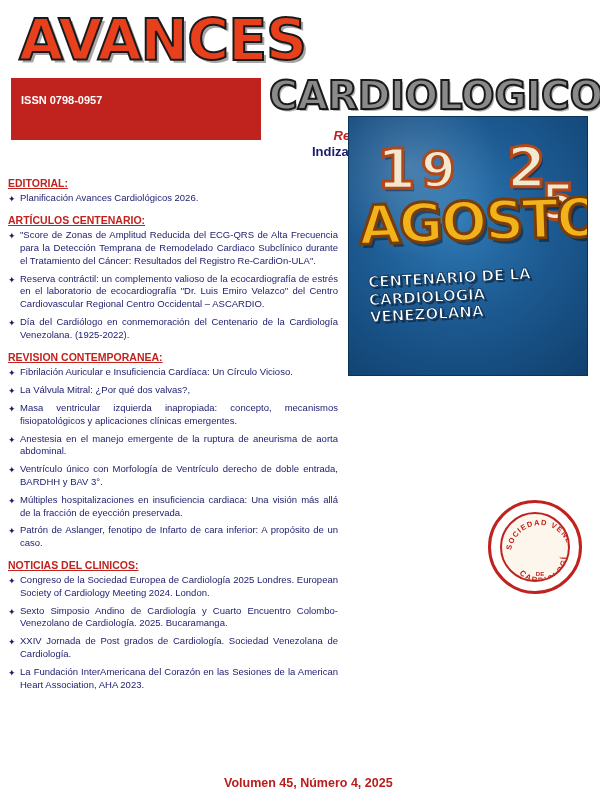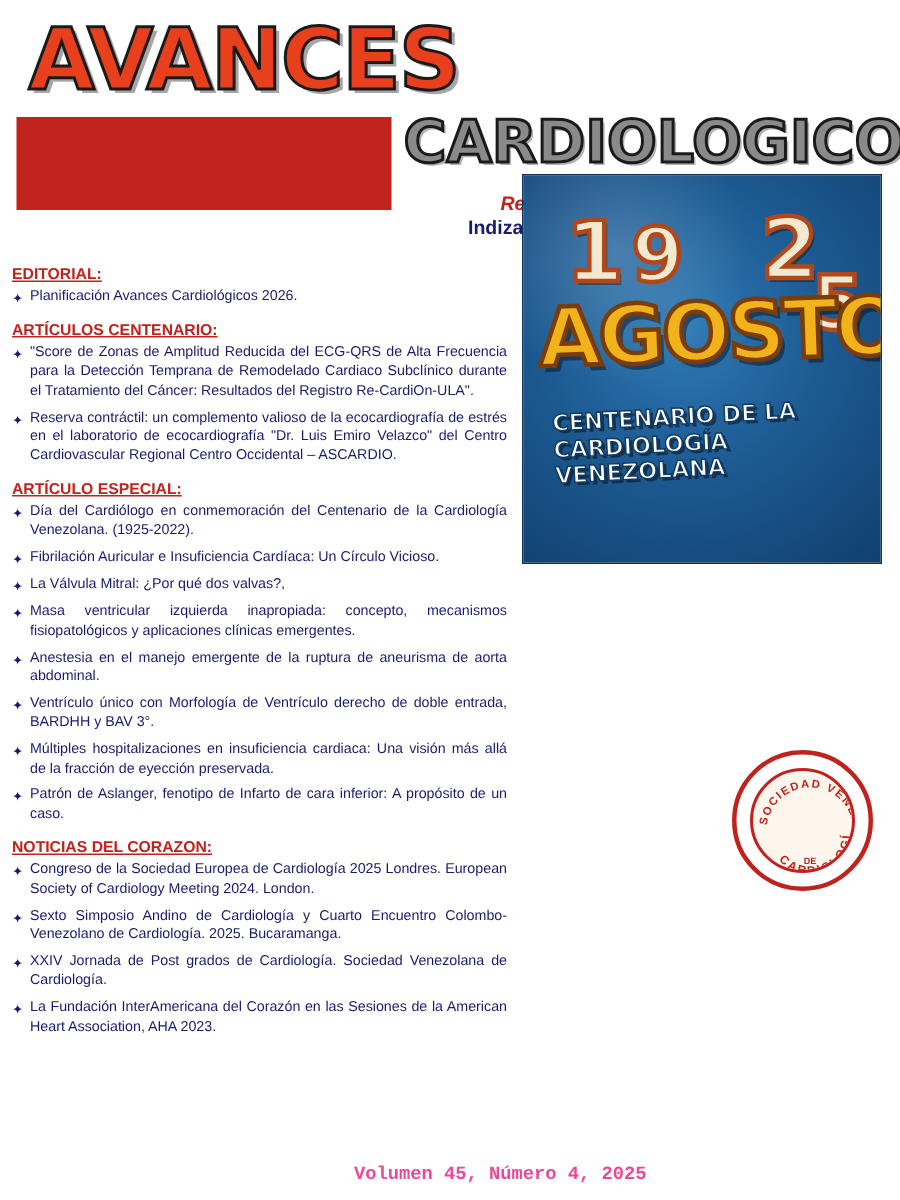--- a/index.html
+++ b/index.html
@@ -260,37 +260,37 @@
     left: 50%;
     top: 50%;
     transform: translate(-50%, -48%);
     width: 34px;
     height: 34px;
   }
 
   
   .volume {
     position: absolute;
-    left: 236px;
+    left: 224px;
     top: 776px;
     font-size: 12.5px;
     font-weight: bold;
-    color: #ec4899;
-    font-family: Liberation Mono, monospace;
+    color: #b91c1c;
   }
 </style>
 </head>
 <body>
 
 <div class="page">
 
   <div class="masthead">
     <div class="avances">AVANCES</div>
     <div class="red-bar"></div>
     <div class="issn">
+      <div>ISSN 0798-0957</div>
     </div>
     <div class="cardiologicos">CARDIOLOGICOS</div>
     <div class="subtitle1">Revista Venezolana de Cardiología</div>
     <div class="subtitle2">Indizada en LILACS, LIVECS y LATINDEX</div>
   </div>
 
   <div class="content">
 
     <div class="toc">
 
@@ -303,26 +303,26 @@
       <div class="sec-head">ARTÍCULOS CENTENARIO:</div>
       <div class="item">
         <span class="bullet">✦</span>
         <span class="item-text">"Score de Zonas de Amplitud Reducida del ECG-QRS de Alta Frecuencia para la Detección Temprana de Remodelado Cardiaco Subclínico durante el Tratamiento del Cáncer: Resultados del Registro Re-CardiOn-ULA".</span>
       </div>
       <div class="item">
         <span class="bullet">✦</span>
         <span class="item-text">Reserva contráctil: un complemento valioso de la ecocardiografía de estrés en el laboratorio de ecocardiografía "Dr. Luis Emiro Velazco" del Centro Cardiovascular Regional Centro Occidental – ASCARDIO.</span>
       </div>
 
-      <div class="sec-head">ARTÍCULO ESPECIAL:</div>
       <div class="item">
         <span class="bullet">✦</span>
         <span class="item-text">Día del Cardiólogo en conmemoración del Centenario de la Cardiología Venezolana.    (1925-2022).</span>
       </div>
 
+      <div class="sec-head">REVISION CONTEMPORANEA:</div>
       <div class="item">
         <span class="bullet">✦</span>
         <span class="item-text">Fibrilación Auricular e Insuficiencia Cardíaca: Un Círculo Vicioso.</span>
       </div>
       <div class="item">
         <span class="bullet">✦</span>
         <span class="item-text">La Válvula Mitral: ¿Por qué dos valvas?,</span>
       </div>
       <div class="item">
         <span class="bullet">✦</span>
@@ -339,21 +339,21 @@
       </div>
       <div class="item">
         <span class="bullet">✦</span>
         <span class="item-text">Múltiples hospitalizaciones en insuficiencia cardiaca: Una visión más allá de la fracción de eyección preservada.</span>
       </div>
       <div class="item">
         <span class="bullet">✦</span>
         <span class="item-text">Patrón de Aslanger, fenotipo de Infarto de cara inferior: A propósito de un caso.</span>
       </div>
 
-      <div class="sec-head">NOTICIAS DEL CORAZON:</div>
+      <div class="sec-head">NOTICIAS DEL CLINICOS:</div>
       <div class="item">
         <span class="bullet">✦</span>
         <span class="item-text">Congreso de la Sociedad Europea de Cardiología 2025 Londres. European Society of Cardiology Meeting 2024. London.</span>
       </div>
       <div class="item">
         <span class="bullet">✦</span>
         <span class="item-text">Sexto Simposio Andino de Cardiología y Cuarto Encuentro Colombo-Venezolano de Cardiología. 2025. Bucaramanga.</span>
       </div>
       <div class="item">
         <span class="bullet">✦</span>

